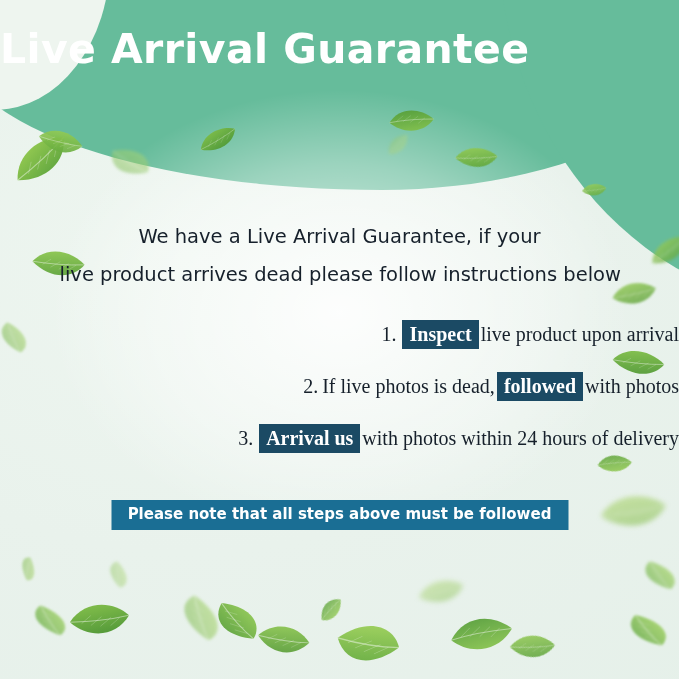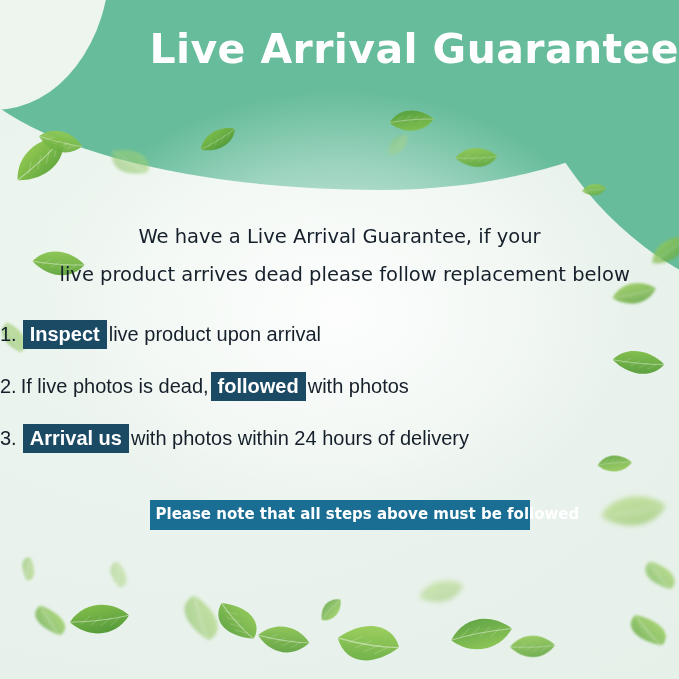--- a/index.html
+++ b/index.html
@@ -66,21 +66,21 @@
     background: #66bc9b;
     border-bottom-left-radius: 100% 86%;
   }
 
   
   .title {
     position: absolute;
     left: 0;
     right: 0;
     top: 26px;
-    text-align: right;
+    text-align: left;
     color: #ffffff;
     font-size: 41px;
     font-weight: 700;
     letter-spacing: 0.4px;
     line-height: 1.15;
     font-family: "DejaVu Sans", sans-serif;
   }
 
   
   .leaf {
@@ -106,25 +106,25 @@
   }
   .intro .ln { display: block; white-space: nowrap; margin-top: 8px; }
 
   .steps {
     position: absolute;
     left: 0;
     right: 0;
     top: 320px;
   }
   .step {
-    text-align: left;
+    text-align: right;
     color: #16202b;
     font-size: 20px;
     line-height: 1;
-    font-family: Liberation Sans, sans-serif;
+    font-family: Liberation Serif, serif;
     margin-bottom: 23px;
     white-space: nowrap;
   }
   .step .num { margin-right: 4px; }
   .hl {
     display: inline-block;
     background: #1b4a64;
     color: #ffffff;
     font-weight: 700;
     padding: 4px 7px 5px 7px;
@@ -133,21 +133,21 @@
     vertical-align: baseline;
   }
   .step-txt { vertical-align: baseline; }
 
   
   .notice {
     position: absolute;
     left: 50%;
     transform: translateX(-50%);
     top: 500px;
-    width: 380px;
+    width: 457px;
   }
   .notice-line {
     background: #1a6e94;
     color: #ffffff;
     font-size: 15px;
     font-weight: 700;
     font-family: "DejaVu Sans", sans-serif;
     text-align: center;
     padding: 6px 6px 7px 6px;
     line-height: 1.15;
@@ -545,21 +545,21 @@
           <path d="M4,48 C34,38 68,24 96,8" stroke="rgba(255,255,255,0.45)" stroke-width="1.6" fill="none"></path>
           <path d="M24,44 L34,28 M40,42 L52,24 M56,38 L68,20 M72,32 L82,16" stroke="rgba(255,255,255,0.28)" stroke-width="1.1" fill="none"></path>
         </svg>
       </div>
     </div>
 
   <div class="title">Live Arrival Guarantee</div>
 
   <div class="intro">
     <span class="ln">We have a Live Arrival Guarantee, if your</span>
-    <span class="ln">live product arrives dead please follow replacement below</span>
+    <span class="ln">live product arrives dead please follow instructions below</span>
   </div>
 
   <div class="steps">
 
     <div class="step">
       <span class="num">1.</span><span class="step-txt"></span><span class="hl">Inspect</span><span class="step-txt">live product upon arrival</span>
     </div>
 
     <div class="step">
       <span class="num">2.</span><span class="step-txt">If live photos is dead,</span><span class="hl">followed</span><span class="step-txt">with photos</span>

